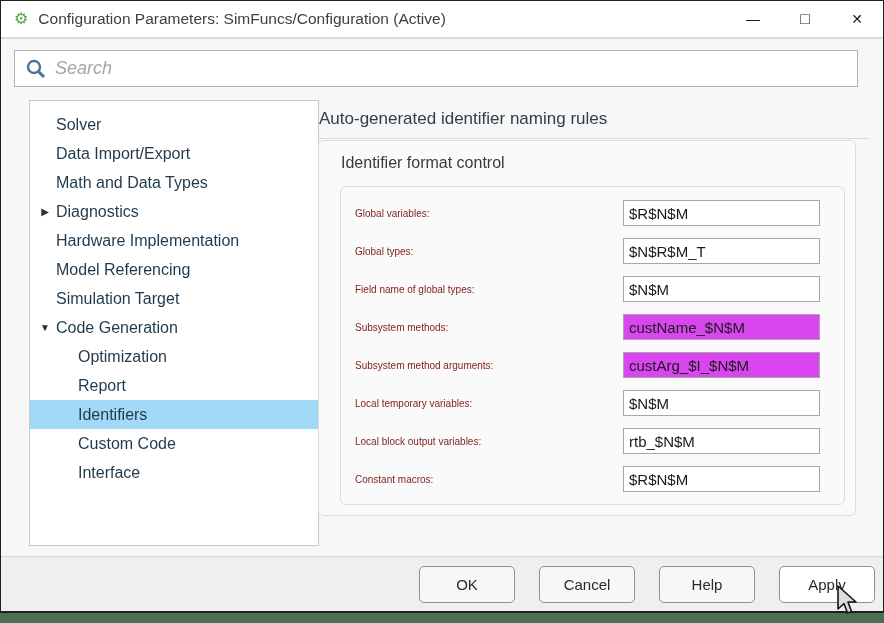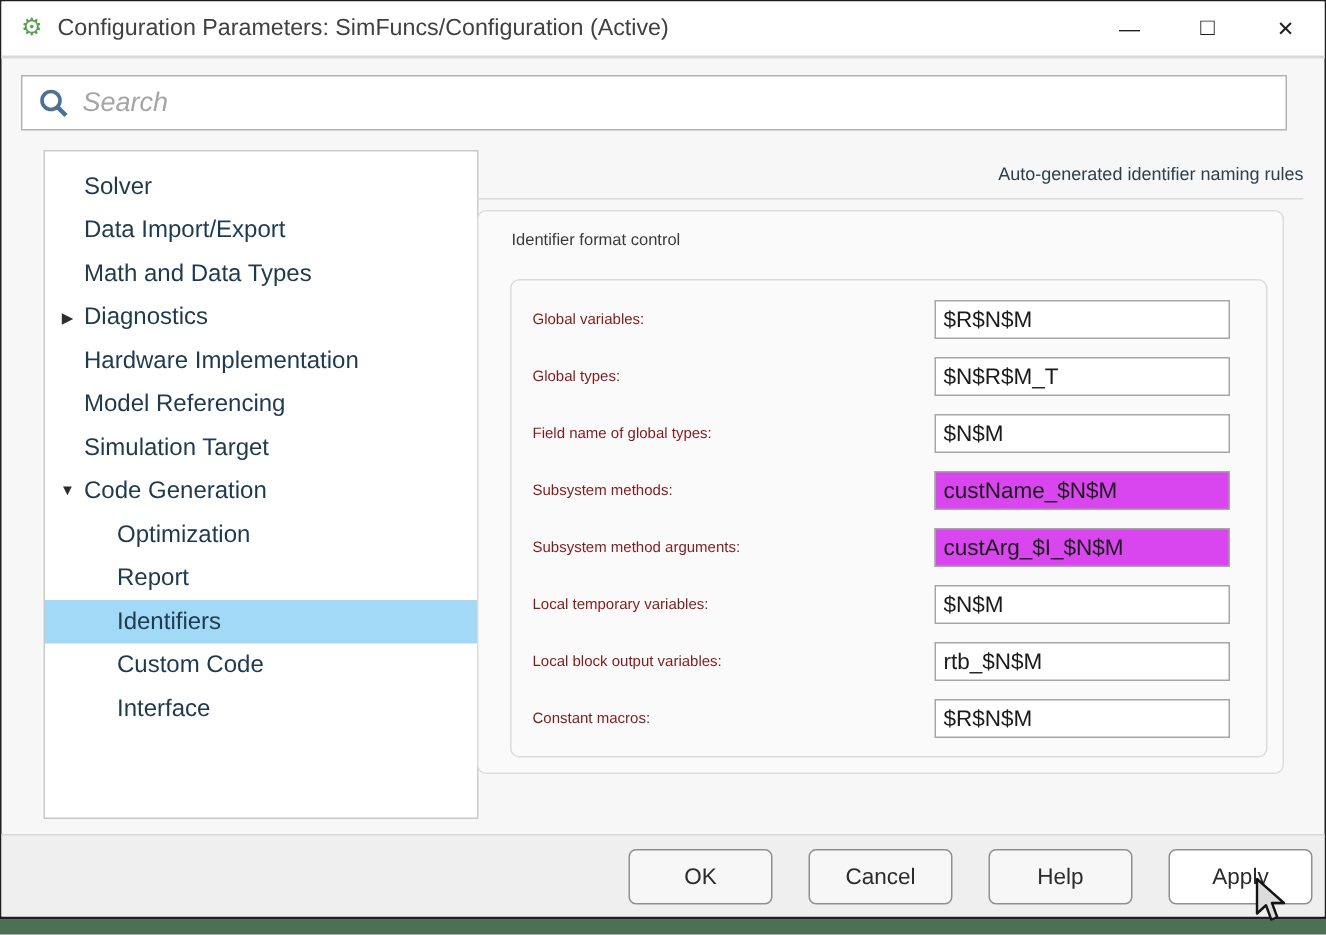--- a/index.html
+++ b/index.html
@@ -67,31 +67,30 @@
   .tree-item.selected { background:#a2d9f7; }
   .tree-arrow {
     position:absolute; left:7px; top:0; width:16px; height:29px;
     display:flex; align-items:center; justify-content:center;
     font-size:10px; color:#2d2d2d;
   }
   
   .panel-heading {
     position:absolute; left:318px; top:108px;
     width:550px; padding-bottom:9px;
-    font-size:12px; color:#30404a;
+    font-size:17px; color:#30404a;
     border-bottom:1px solid #dadada;
-    text-align:right;
   }
   .outer-group {
     position:absolute; left:317px; top:139px;
     width:538px; height:376px;
     background:#fafafa;
     border:1px solid #dcdcdc; border-radius:6px;
   }
-  .section-title { margin:13px 0 0 22px; font-size:11px; color:#3a3a3a; }
+  .section-title { margin:13px 0 0 22px; font-size:16px; color:#3a3a3a; }
   .inner-group {
     position:absolute; left:21px; top:45px;
     width:505px; height:319px;
     background:#fafafa;
     border:1px solid #dcdcdc; border-radius:6px;
     padding:14px 24px 0 14px;
   }
   .field-row {
     display:flex; align-items:center;
     height:24px; margin-bottom:14px;

